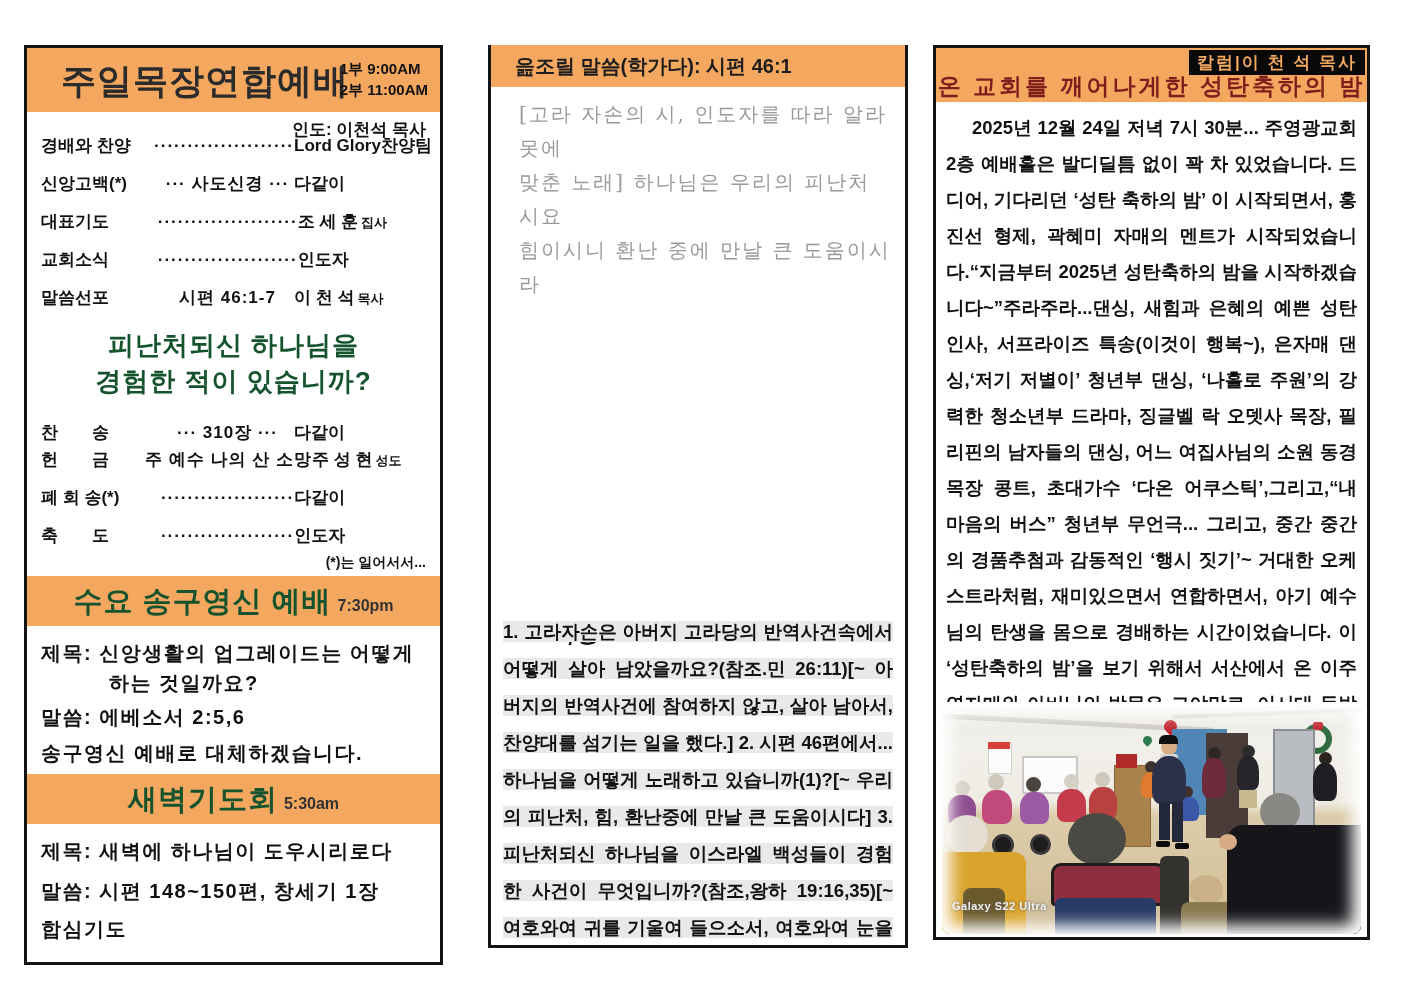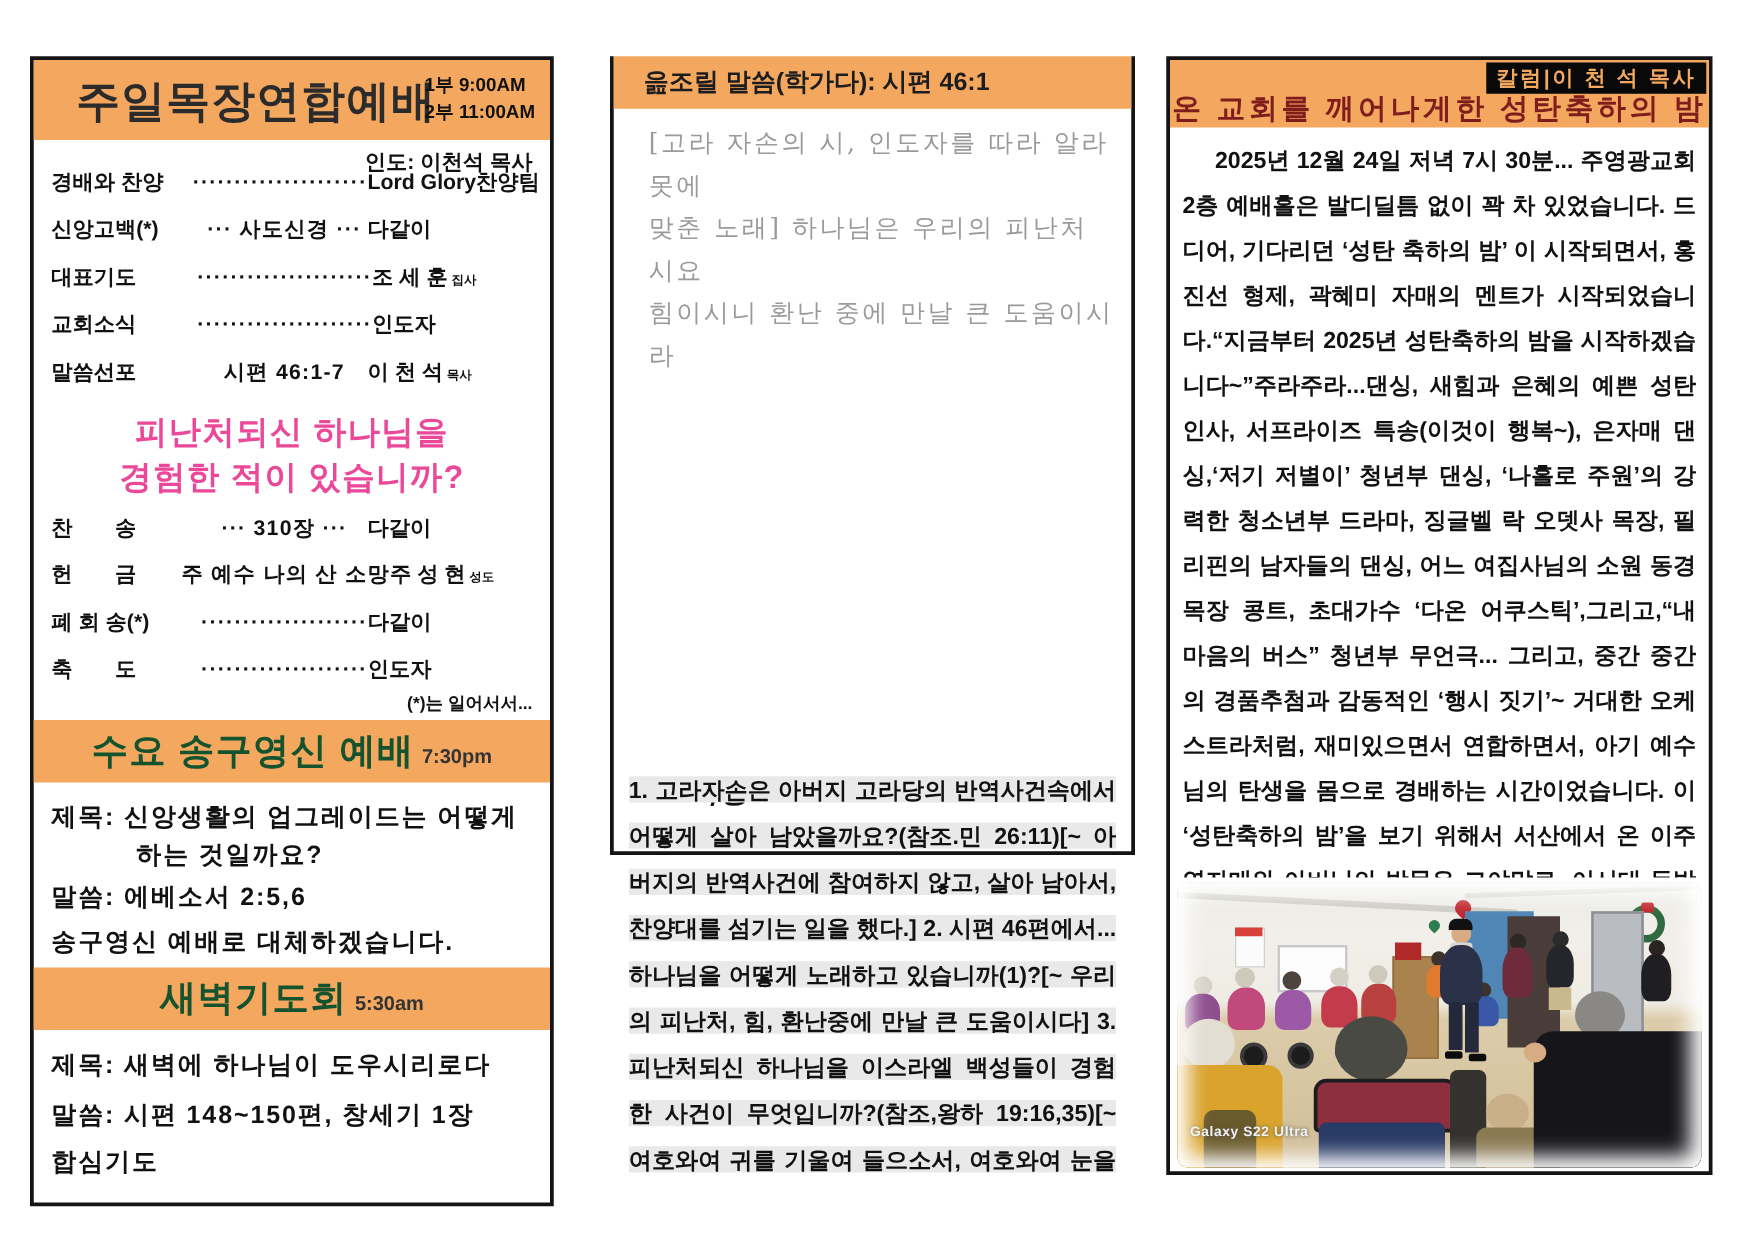--- a/index.html
+++ b/index.html
@@ -1,33 +1,33 @@
 <!DOCTYPE html>
 <html><head>
 <meta charset="utf-8">
 <style>
   html,body{margin:0;padding:0;background:#ffffff;}
   body{width:1403px;height:992px;position:relative;font-family:"Liberation Sans",sans-serif;color:#111;overflow:hidden;}
   .panel{position:absolute;background:#fff;box-sizing:border-box;}
   #left-panel{left:24px;top:45px;width:419px;height:920px;border:3px solid #141414;}
-  #mid-panel{left:488px;top:45px;width:420px;height:639px;border:3px solid #141414;border-top:none;}
+  #mid-panel{left:488px;top:45px;width:420px;height:903px;border:3px solid #141414;border-top:none;}
   #right-panel{left:933px;top:45px;width:437px;height:895px;border:3px solid #141414;}
   .band{position:absolute;left:0;right:0;background:#F3A75F;}
   .abs{position:absolute;}
   
   #lp-band1{top:0;height:64px;}
   #lp-title{position:absolute;left:34px;top:10px;font-size:35px;font-weight:bold;color:#2b2b2b;letter-spacing:1px;}
   #lp-times{position:absolute;right:12px;top:10px;text-align:left;font-size:15px;font-weight:600;line-height:21px;color:#111;}
   #lp-leader{position:absolute;right:14px;top:70px;font-size:17px;font-weight:600;}
   .row3{position:absolute;left:14px;right:10px;display:flex;align-items:baseline;font-size:17px;font-weight:600;}
   .row3 .lbl{width:120px;white-space:nowrap;}
   .row3 .mid{flex:1;text-align:center;white-space:nowrap;letter-spacing:1px;}
   .row3 .val{width:136px;white-space:nowrap;}
-  .row3 .sfx{font-size:10px;font-weight:600;margin-left:3px;}
-  .bluetitle{position:absolute;left:0;right:0;text-align:center;font-size:26px;font-weight:bold;color:#ec4899;letter-spacing:1px;}
+  .row3 .sfx{font-size:13px;font-weight:600;margin-left:3px;}
+  .bluetitle{position:absolute;left:0;right:0;text-align:center;font-size:26px;font-weight:bold;color:#14532d;letter-spacing:1px;}
   #lp-note{position:absolute;right:14px;top:506px;font-size:14px;font-weight:600;text-align:right;}
   .bandtitle{font-size:29px;font-weight:bold;color:#14532d;letter-spacing:1px;}
   .bandtime{font-size:16px;font-weight:600;color:#333;margin-left:6px;}
   #lp-band2{top:528px;height:50px;text-align:center;line-height:50px;}
   #lp-band3{top:726px;height:50px;text-align:center;line-height:50px;}
   .hand{font-size:20px;letter-spacing:1.5px;font-weight:600;white-space:nowrap;}
   
   #mp-band{top:0;height:42px;line-height:42px;padding-left:24px;font-size:20px;font-weight:bold;color:#1d1d1d;box-sizing:border-box;}
   #mp-scripture{position:absolute;left:28px;right:14px;top:52px;font-family:"DejaVu Serif",serif;color:#9a9a9a;font-size:20px;line-height:34px;letter-spacing:2px;}
   #mp-medhead{position:absolute;left:16px;top:530px;font-size:22px;font-weight:bold;margin-top:42px;}
@@ -83,21 +83,21 @@
   </div>
   <div class="row3" style="top:238px">
     <span class="lbl">말씀선포</span>
     <span class="mid">시편 46:1-7</span>
     <span class="val"><span>이 천 석</span><span class="sfx">목사</span></span>
   </div>
 
   <div class="bluetitle" style="top:280px">피난처되신 하나님을</div>
   <div class="bluetitle" style="top:316px">경험한 적이 있습니까?</div>
 
-  <div class="row3" style="top:363px">
+  <div class="row3" style="top:373px">
     <span class="lbl">찬　　송</span>
     <span class="mid">··· 310장 ···</span>
     <span class="val">다같이</span>
   </div>
   <div class="row3" style="top:400px">
     <span class="lbl">헌　　금</span>
     <span class="mid">주 예수 나의 산 소망</span>
     <span class="val"><span>주 성 현</span><span class="sfx">성도</span></span>
   </div>
   <div class="row3" style="top:438px">

